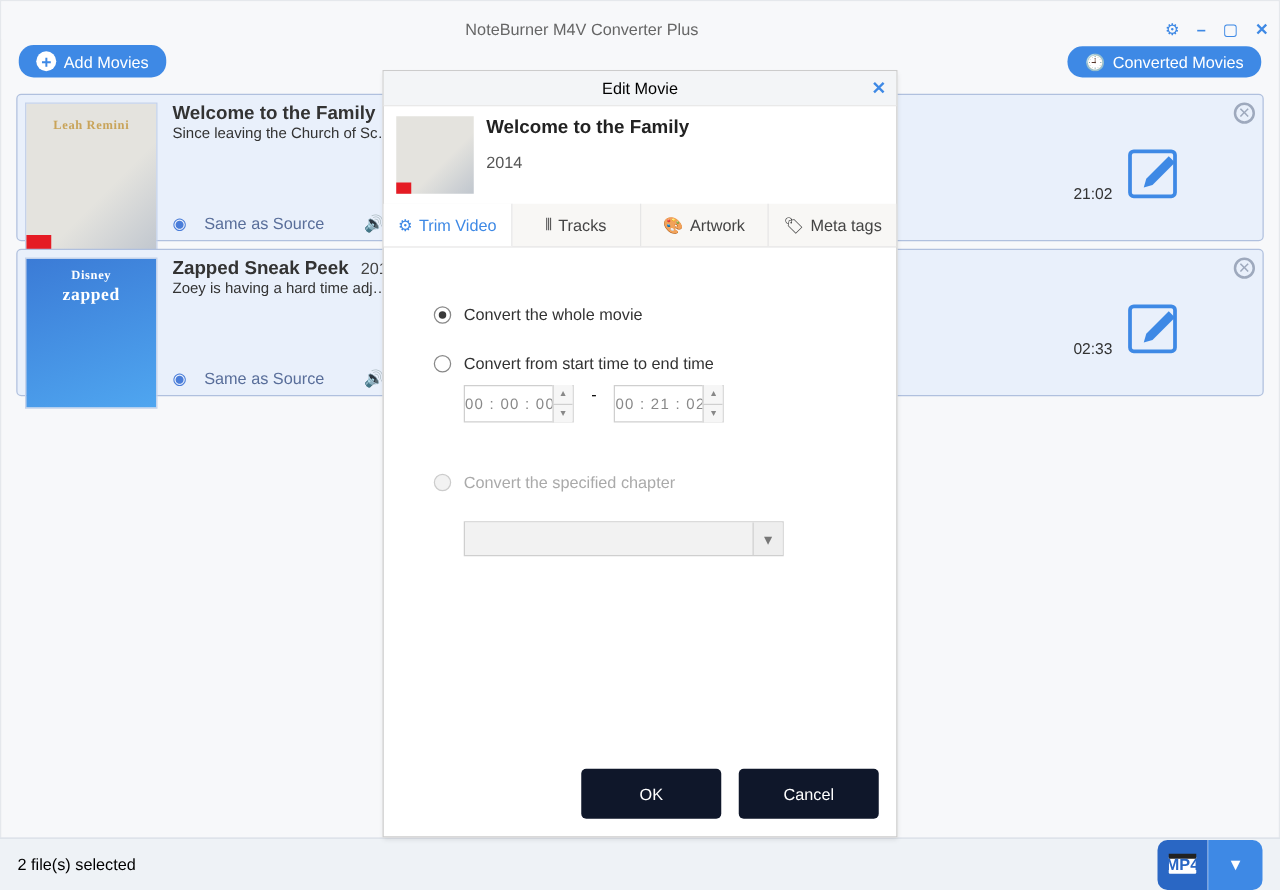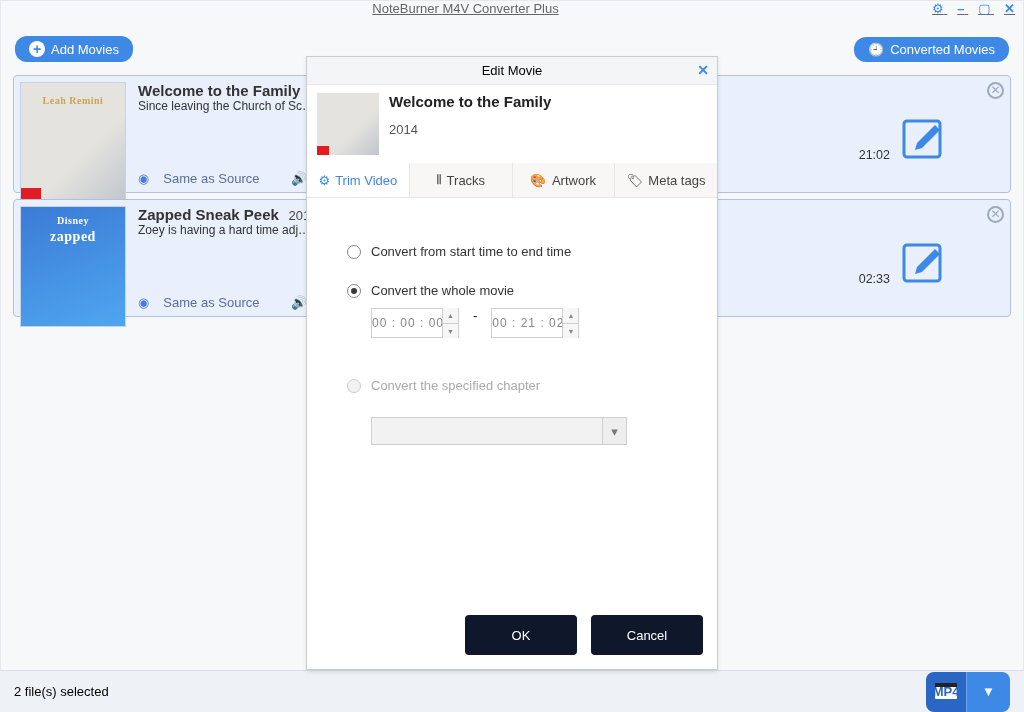--- a/index.html
+++ b/index.html
@@ -1,18 +1,18 @@
 <!DOCTYPE html>
 <html><head>
 <meta charset="utf-8">
 <style>
   * { box-sizing: border-box; font-family: Arial, Helvetica, sans-serif; font-size: 13px; }
   body { margin: 0; background: #f7f8fa; width: 1024px; height: 712px; overflow: hidden; border: 1px solid #e5e8ec; }
   
-  .titlebar { display:flex; align-items:flex-start; height:30px; padding:0 8px; background:#f7f8fa; color:#666;text-decoration:underline; }
+  .titlebar { display:flex; align-items:flex-end; height:30px; padding:0 8px; background:#f7f8fa; color:#666; }
   .titlebar .title { flex:1; text-align:center; font-size:13px; }
   .titlebar .win-icons span { margin-left:10px; color:#3e89e5; cursor:pointer; }
   
   .toolbar { display:flex; justify-content:space-between; align-items:center; padding:5px 14px; }
   .pill-btn { display:flex; align-items:center; gap:6px; padding:5px 14px; border-radius:12px; font-size:13px; cursor:pointer; color:#fff; }
   .pill-blue { background:#3e89e5; }
   .plus-circ { display:flex; align-items:center; justify-content:center; width:16px; height:16px; border-radius:50%; background:#fff; color:#3e89e5; font-weight:bold; font-size:14px; line-height:1; }
   
   .list { padding: 2px 12px; }
   .card { display:flex; border:1px solid #b0c0de; border-radius:4px; background:#e9f0fb; margin:6px 0; height:118px; padding:6px; position:relative; }
@@ -196,27 +196,27 @@
        <span>Artwork</span>
     </div>
     <div class="tab">
        <span>🏷</span>
        <span>Meta tags</span>
     </div>
   </div>
 
   <div class="modal-body">
     <div class="opt">
+      <span class="radio sel"></span>
+      <span>Convert the whole movie</span>
+    </div>
+
+    <div class="opt">
       <span class="radio"></span>
       <span>Convert from start time to end time</span>
-    </div>
-
-    <div class="opt">
-      <span class="radio sel"></span>
-      <span>Convert the whole movie</span>
     </div>
     <div class="timewrap">
       <div class="timebox">
         <div class="tv">00  :  00  :  00</div>
         <div class="spinners">
           <div class="spin">▲</div>
           <div class="spin">▼</div>
         </div>
       </div>
       <span>-</span>

